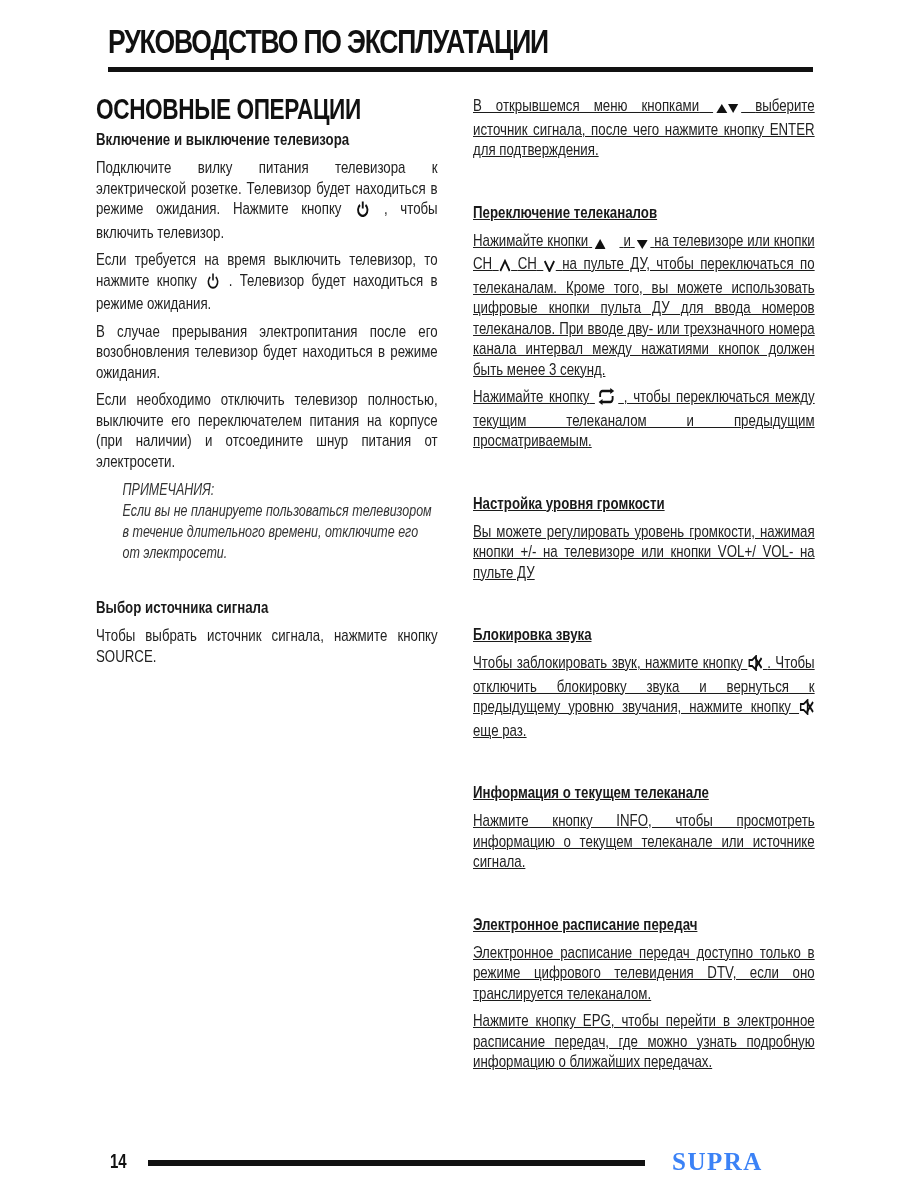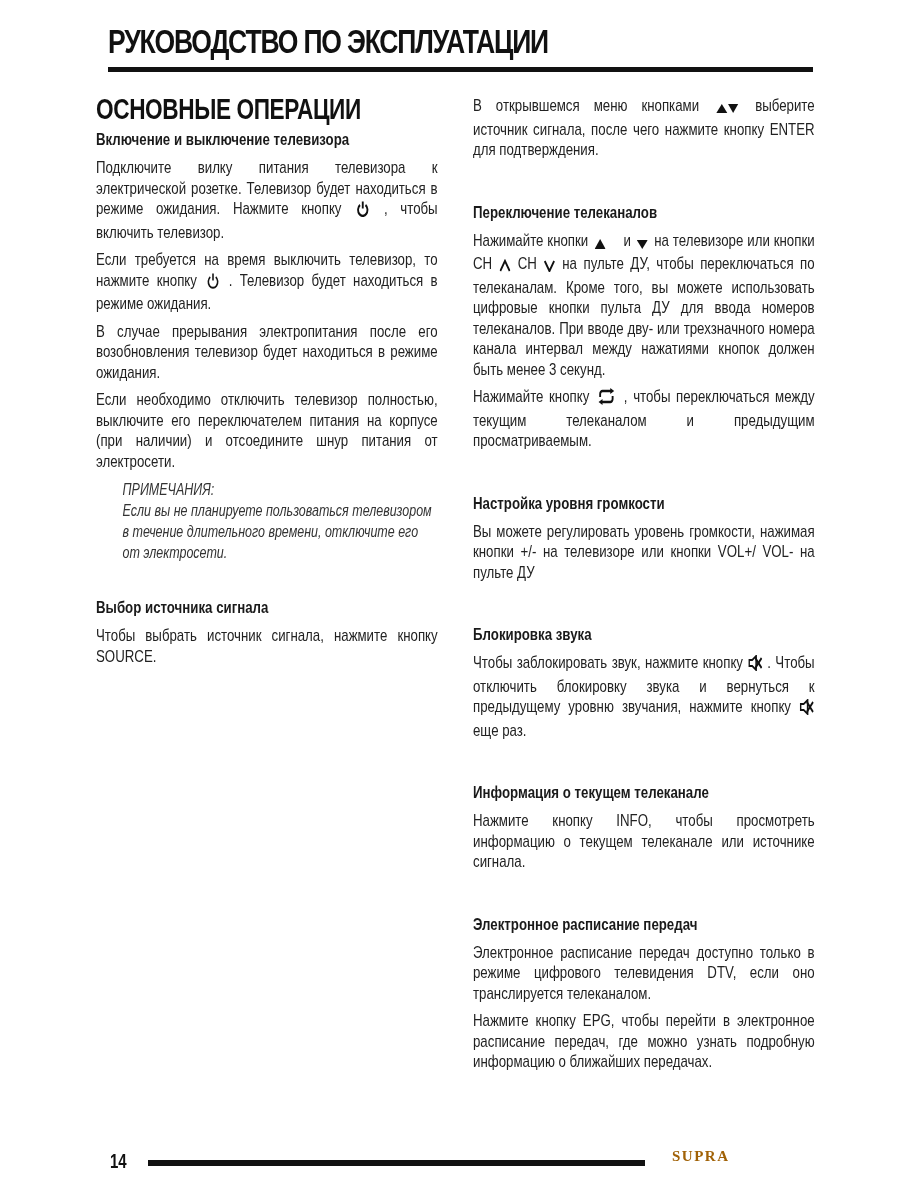--- a/index.html
+++ b/index.html
@@ -8,31 +8,31 @@
     font-family: "Liberation Sans", "DejaVu Sans", sans-serif; color: #1c1c1c;
   }
   #page-title {
     position: absolute; left: 108px; top: 22px;
     font-family: "Liberation Sans", sans-serif; font-weight: 700; font-size: 34px;
     letter-spacing: -1.5px; transform: scaleX(0.78); transform-origin: left top; white-space: nowrap; color: #111;
   }
   #header-rule { position: absolute; left: 108px; top: 67px; width: 705px; height: 5px; background: #111; }
   .col { position: absolute; top: 92px; width: 342px; }
   #col-left { left: 96px; }
-  #col-right { left: 473px; }
+  #col-right { left: 473px; text-decoration: underline; }
   .inner { width: 438px; transform: scaleX(0.78); transform-origin: left top; }
   .h1 { font-weight: 700; font-size: 29px; letter-spacing: -0.5px; margin: 0 0 3px 0; line-height: 34px; color: #111; }
   .h2 { font-weight: 700; font-size: 17px; margin: 0 0 7px 0; line-height: 22px; color: #1a1a1a; }
   .p { font-size: 17px; line-height: 20.5px; margin: 0 0 7px 0; text-align: justify; color: #222; }
   .note { margin: 0 0 0 34px; font-style: italic; font-size: 16px; line-height: 21px; color: #333; }
   .gap-lg { height: 34px; }
   .icon { display: inline-block; vertical-align: -3px; margin: 0 3px; }
   #footer-page { position: absolute; left: 110px; top: 1150px; font-size: 20px; font-weight: 700; transform: scaleX(0.75); transform-origin: left top; color: #111; }
   #footer-rule { position: absolute; left: 148px; top: 1160px; width: 497px; height: 6px; background: #111; }
-  #footer-brand { position: absolute; left: 672px; top: 1148px; font-family: "Liberation Serif", "DejaVu Serif", serif; font-weight: 700; font-size: 15px; letter-spacing: 1.5px; color: #a16207; }
+  #footer-brand { position: absolute; left: 672px; top: 1148px; font-family: "Liberation Serif", "DejaVu Serif", serif; font-weight: 700; font-size: 25px; letter-spacing: 1.5px; color: #3b82f6; }
 </style>
 </head>
 <body>
 
 <div id="page-title">РУКОВОДСТВО ПО ЭКСПЛУАТАЦИИ</div>
 <div id="header-rule"></div>
 
 <div class="col" id="col-left">
   <div class="inner">
     <div class="h1">ОСНОВНЫЕ ОПЕРАЦИИ</div>

